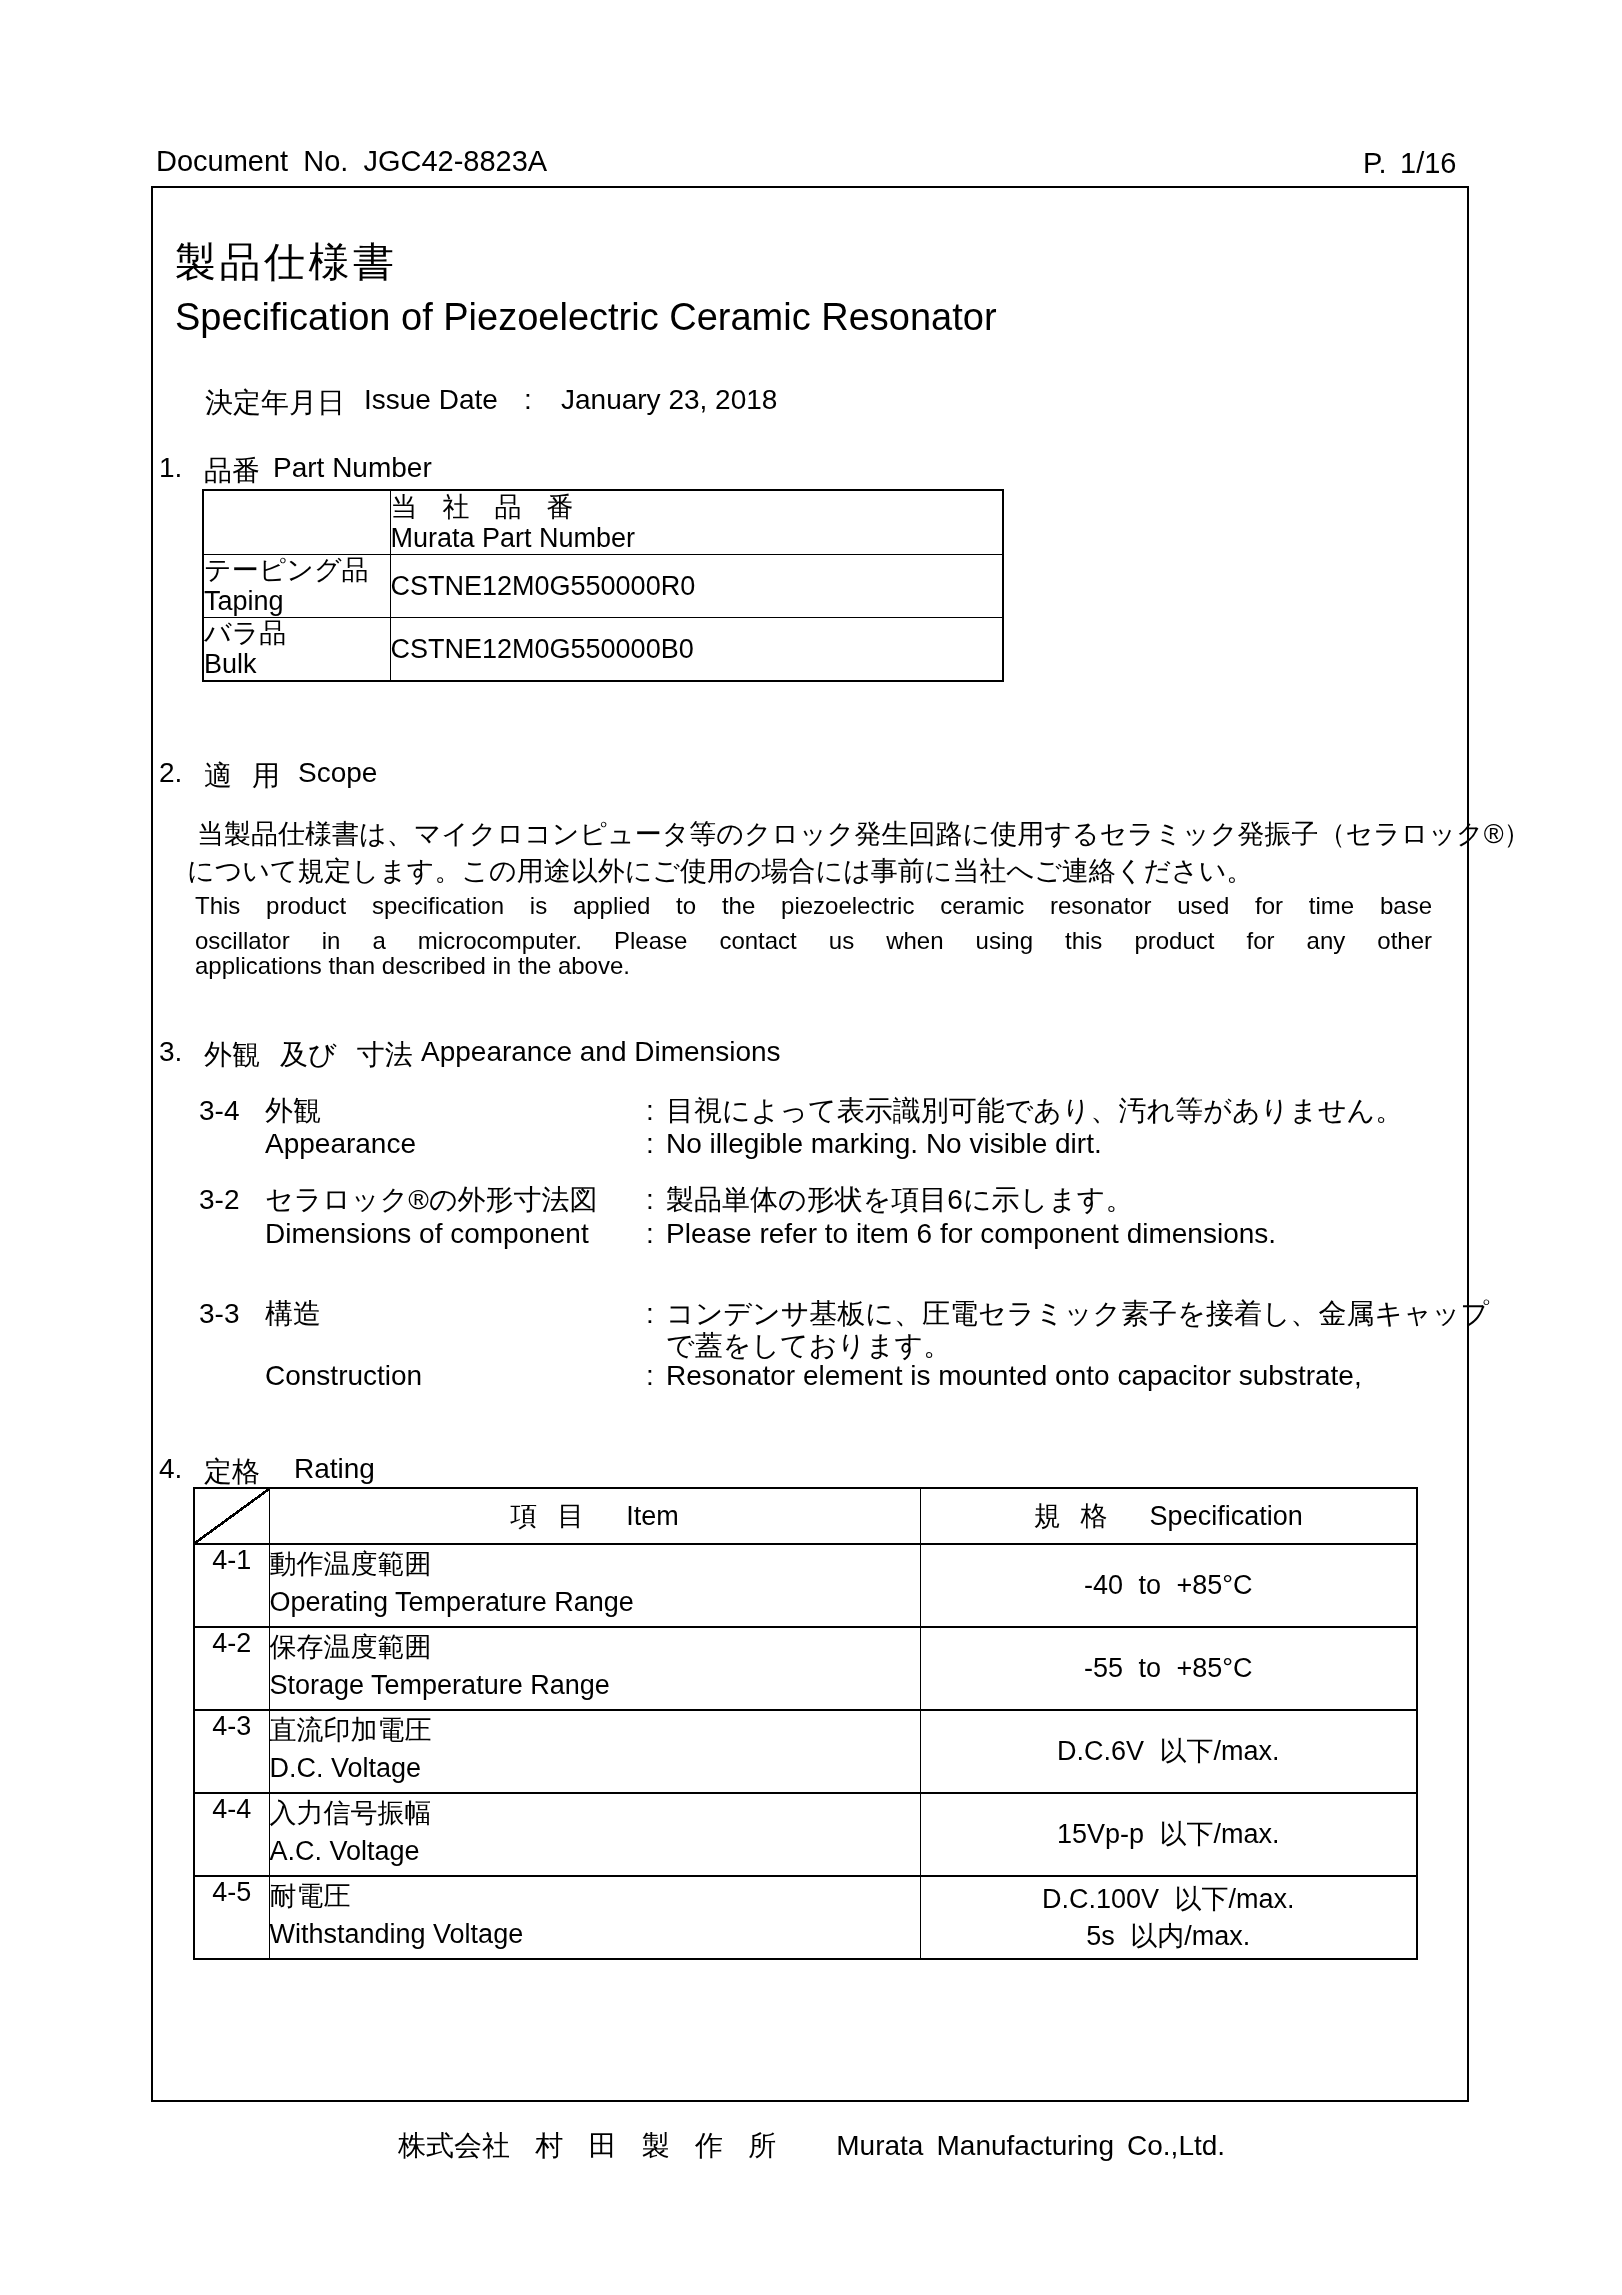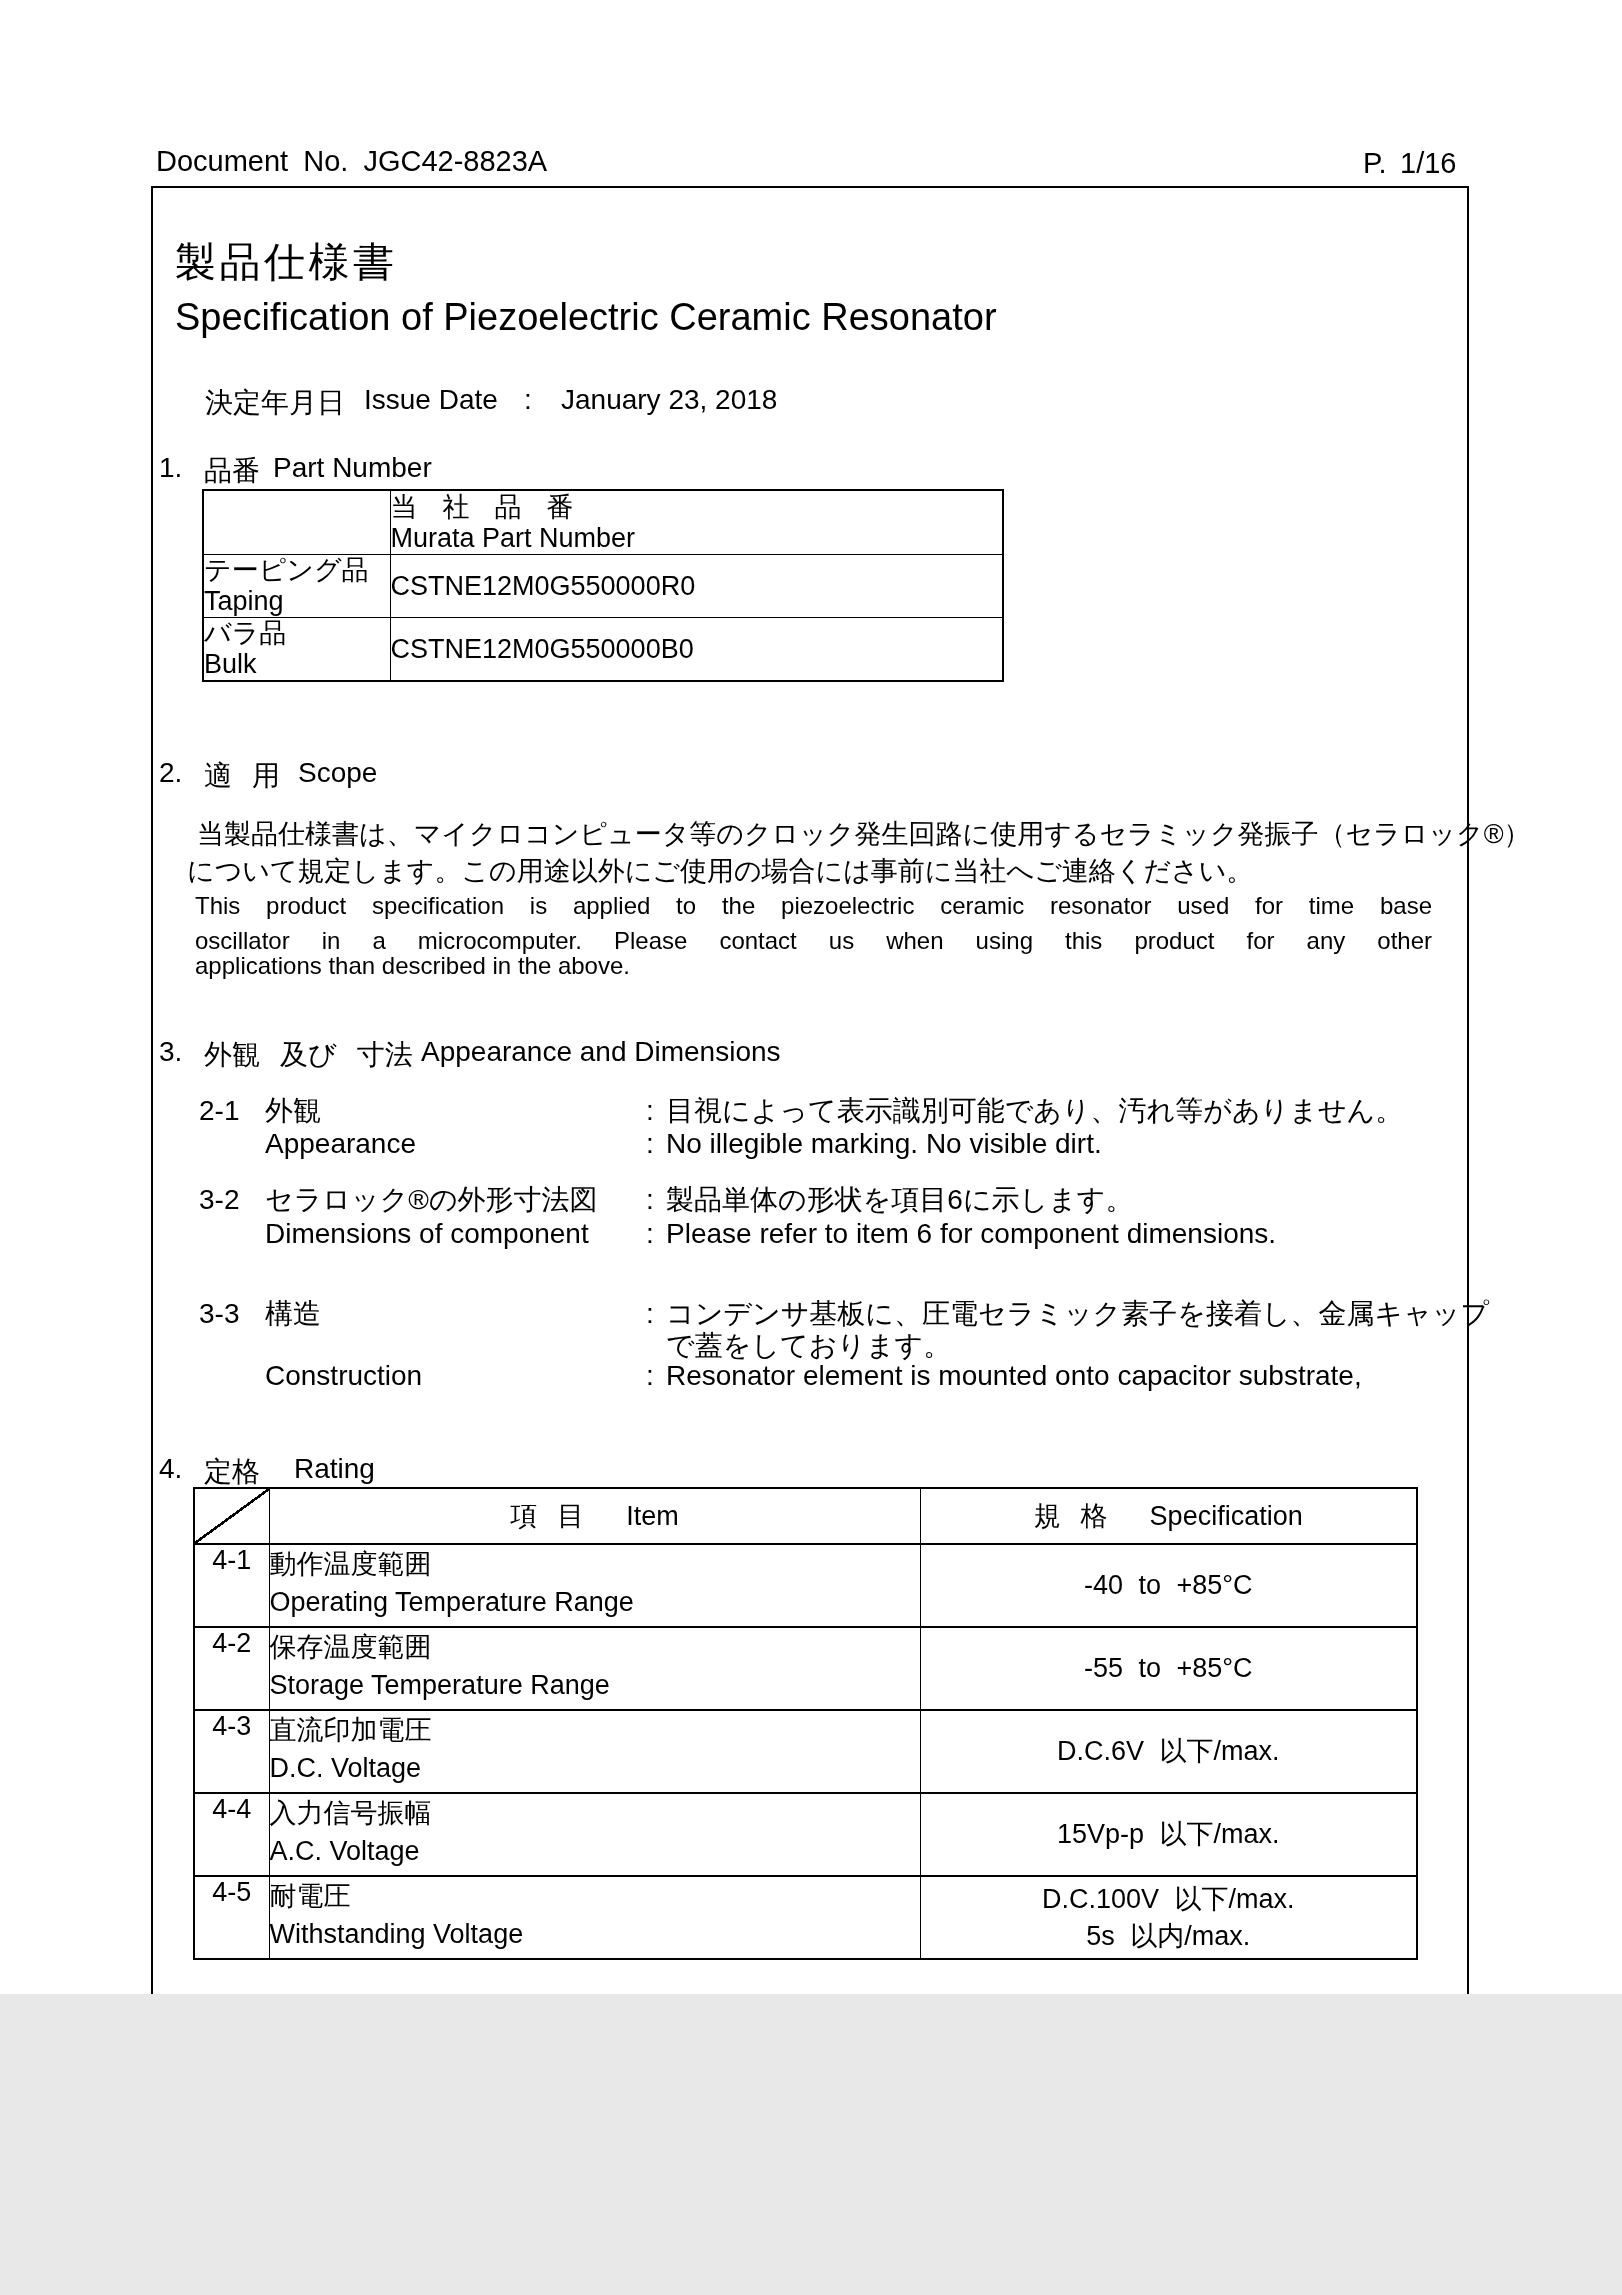--- a/index.html
+++ b/index.html
@@ -1,18 +1,18 @@
 <!DOCTYPE html>
 <html style="font-size:14px"><head>
 <meta charset="utf-8">
 <style>
   html,body{margin:0;padding:0;background:#e8e8e8;}
   .page{
     position:relative;
-    width:1623px;height:1994px;
+    width:1623px;height:2295px;
     background:#ffffff;
     font-family:"Liberation Sans","DejaVu Sans",sans-serif;
     color:#000;
     overflow:hidden;
   }
   .abs{position:absolute;white-space:nowrap;}
 
   
   .doc-no{left:156px;top:145px;font-size:29px;word-spacing:7px;}
   .page-no{left:1363px;top:147px;font-size:29px;word-spacing:5.3px;}
@@ -181,21 +181,21 @@
   <div class="abs scope-jp2">について規定します。この用途以外にご使用の場合には事前に当社へご連絡ください。</div>
   <div class="scope-en j sen1">This product specification is applied to the piezoelectric ceramic resonator used for time base</div>
   <div class="scope-en j sen2">oscillator in a microcomputer. Please contact us when using this product for any other</div>
   <div class="scope-en sen3">applications than described in the above.</div>
 
   <div class="abs sec-no h3-no">3.</div>
   <div class="abs sec-jp h3-jp">外観 及び 寸法</div>
   <div class="abs sec-en h3-en">Appearance and Dimensions</div>
 
   <div class="item-row ir-31a">
-    <span class="num">2-1</span><span class="lbl">外観</span><span class="col">:</span><span>目視によって表示識別可能であり、汚れ等がありません。</span>
+    <span class="num">3-4</span><span class="lbl">外観</span><span class="col">:</span><span>目視によって表示識別可能であり、汚れ等がありません。</span>
   </div>
   <div class="item-row ir-31b">
     <span class="num"></span><span class="lbl">Appearance</span><span class="col">:</span><span>No illegible marking. No visible dirt.</span>
   </div>
 
   <div class="item-row ir-32a">
     <span class="num">3-2</span><span class="lbl">セラロック®の外形寸法図</span><span class="col">:</span><span>製品単体の形状を項目6に示します。</span>
   </div>
   <div class="item-row ir-32b">
     <span class="num"></span><span class="lbl">Dimensions of component</span><span class="col">:</span><span>Please refer to item 6 for component dimensions.</span>

